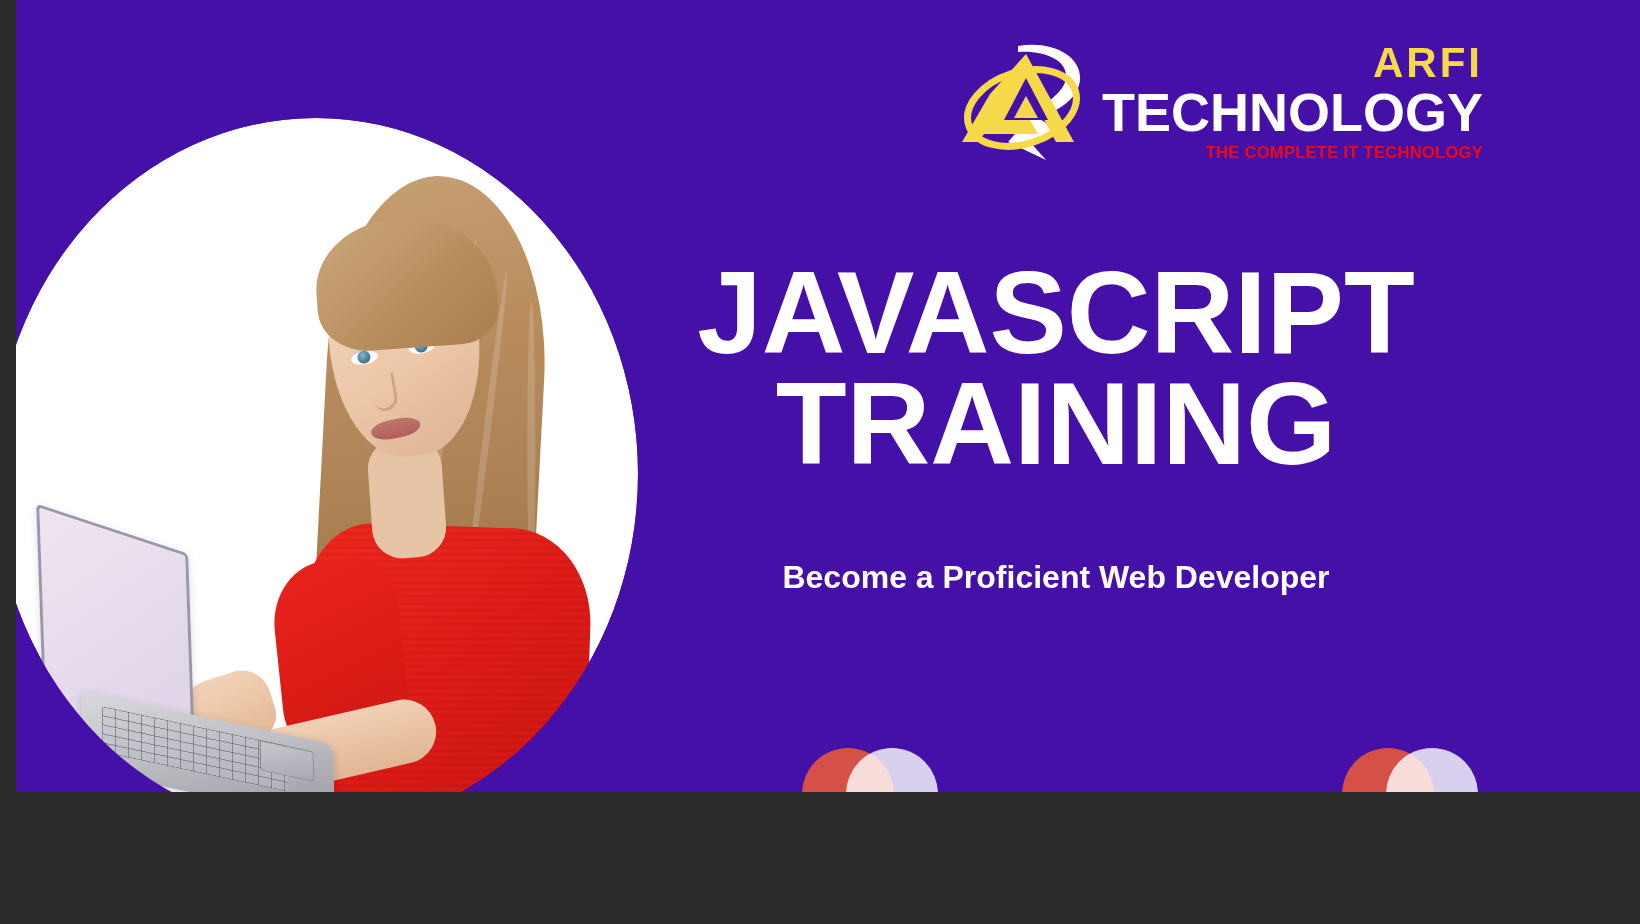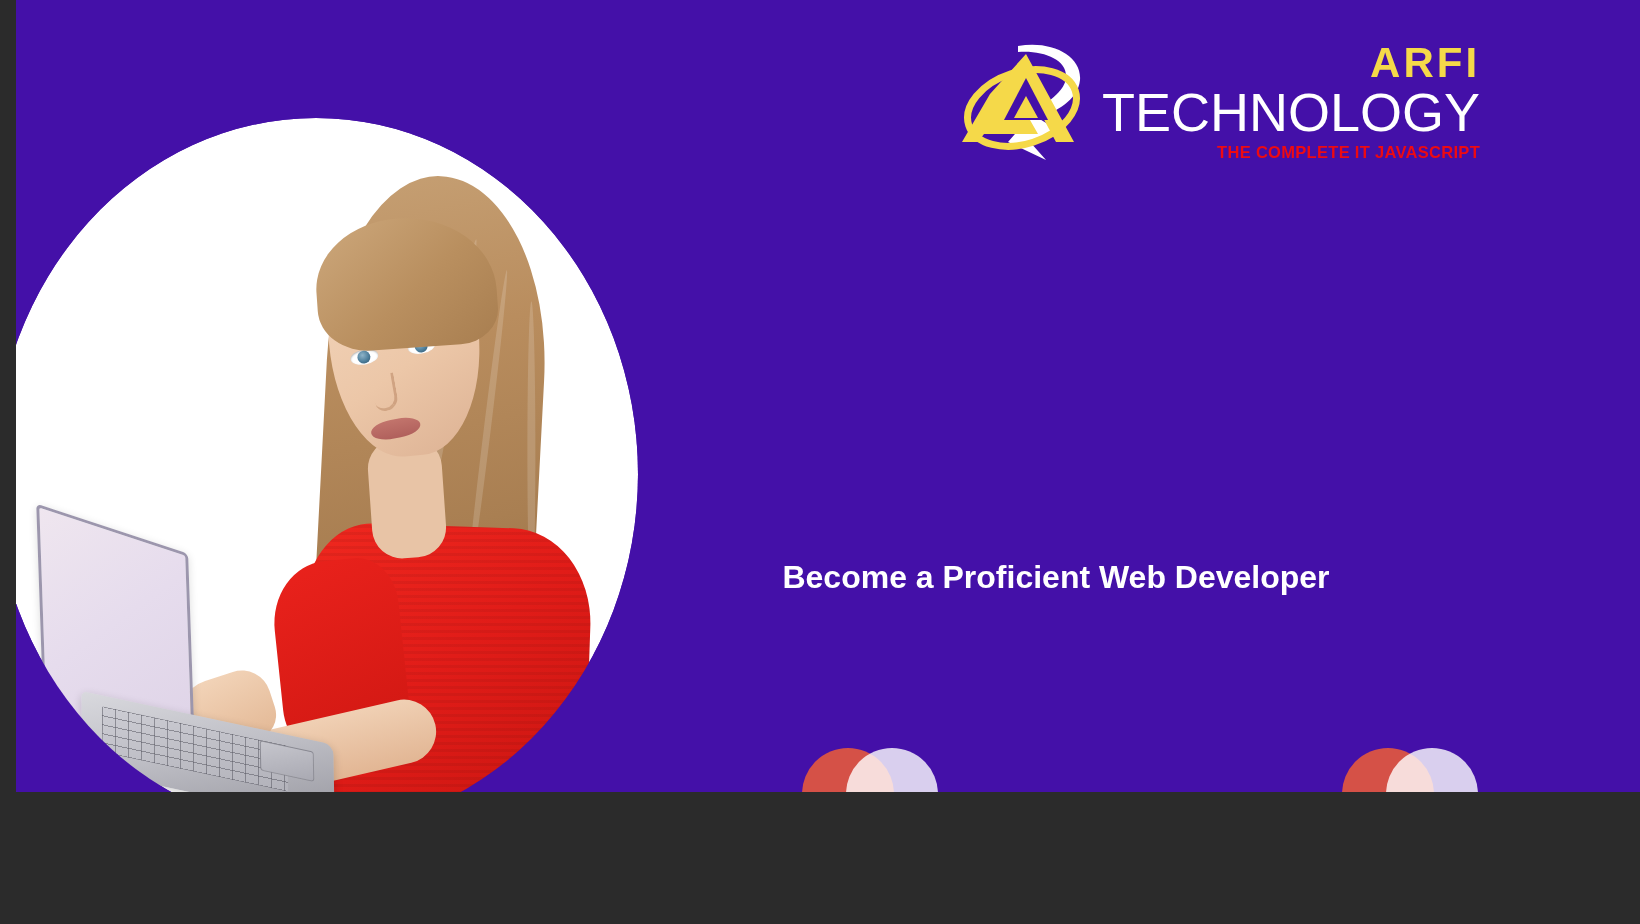--- a/index.html
+++ b/index.html
@@ -346,21 +346,21 @@
   .logo-arfi {
     color: #F5D949;
     font-size: 42px;
     font-weight: 700;
     letter-spacing: 3px;
   }
 
   .logo-technology {
     color: #ffffff;
     font-size: 54px;
-    font-weight: 400;
+    font-weight: 700;
     letter-spacing: 0px;
     margin-top: 1px;
   }
 
   .logo-tagline {
     color: #EE0A12;
     font-size: 16.5px;
     font-weight: 700;
     letter-spacing: 0.3px;
     margin-top: 5px;
@@ -490,24 +490,28 @@
 
         <path d="M66 16 L 114 104 L 96 104 L 66 48 L 48 82 L 70 82 L 78 96
                  L 24 96 L 18 104 L 2 104 L 30 56 Z" fill="#F5D949"></path>
         <path d="M66 40 L 88 82 L 44 82 Z" fill="#4410A8"></path>
         <path d="M66 58 L 78 80 L 54 80 Z" fill="#F5D949"></path>
       </svg>
     </div>
     <div class="logo-text">
       <span class="logo-arfi">ARFI</span>
       <span class="logo-technology">TECHNOLOGY</span>
-      <span class="logo-tagline">THE COMPLETE IT JAVASCRIPT</span>
+      <span class="logo-tagline">THE COMPLETE IT TECHNOLOGY</span>
     </div>
   </div>
 
+  <div class="headline">
+    <span class="headline-line headline-line-1">JAVASCRIPT</span>
+    <span class="headline-line headline-line-2">TRAINING</span>
+  </div>
 
   <div class="subtitle">Become a Proficient Web Developer</div>
 
   <div class="venn venn-left">
     <span class="venn-circle venn-c1"></span>
     <span class="venn-circle venn-c2"></span>
   </div>
 
   <div class="venn venn-right">
     <span class="venn-circle venn-c1"></span>

